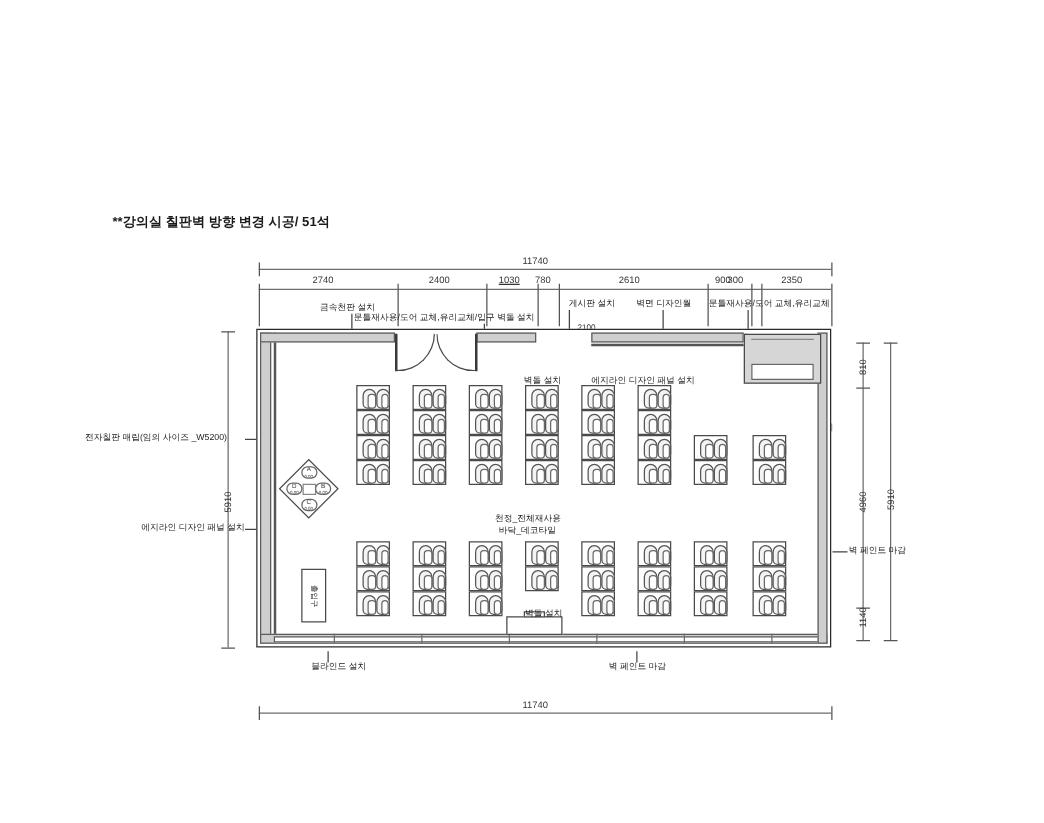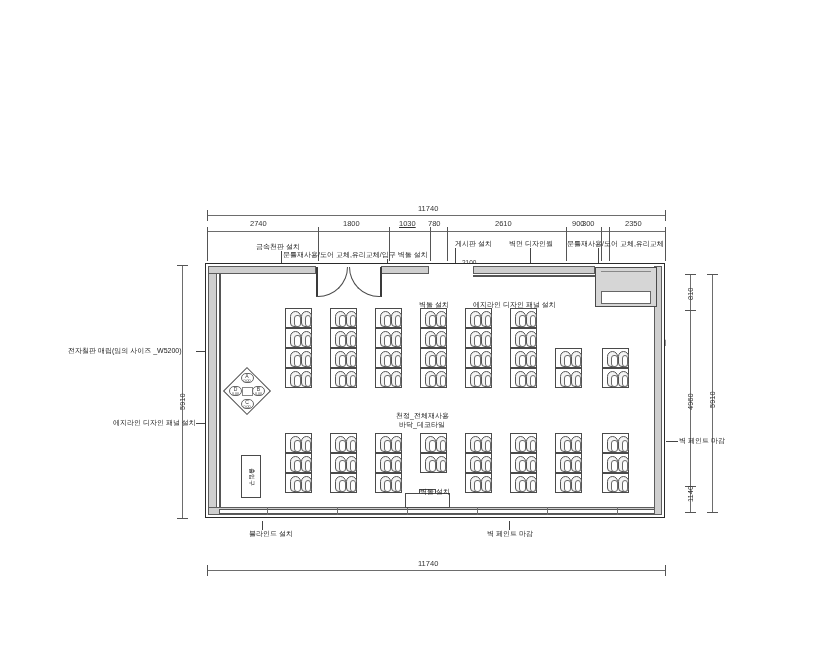--- a/index.html
+++ b/index.html
@@ -199,40 +199,41 @@
     border: 0.7px solid #666;
     background: #ffffff;
   }
 </style>
 </head>
 <body>
 
 <div id="page">
 
 
+  <div id="subtitle">**강의실 칠판벽 방향 변경 시공/ 51석</div>
 
   <div class="hline" style="left:207px; top:215px; width:458px;"></div>
   <div class="tick" style="left:207px; top:210px; height:11px;"></div>
   <div class="tick" style="left:665px; top:210px; height:11px;"></div>
   <div class="dim" style="left:418px; top:204px;">11740</div>
 
   <div class="hline" style="left:207px; top:231px; width:458px;"></div>
 
   <div class="tick" style="left:207px; top:227px; height:34px;"></div>
   <div class="tick" style="left:318px; top:227px; height:34px;"></div>
   <div class="tick" style="left:389px; top:227px; height:34px;"></div>
   <div class="tick" style="left:430px; top:227px; height:34px;"></div>
   <div class="tick" style="left:447px; top:227px; height:34px;"></div>
   <div class="tick" style="left:566px; top:227px; height:34px;"></div>
   <div class="tick" style="left:601px; top:227px; height:34px;"></div>
   <div class="tick" style="left:609px; top:227px; height:34px;"></div>
   <div class="tick" style="left:665px; top:227px; height:34px;"></div>
 
   <div class="dim" style="left:250px; top:219px;">2740</div>
-  <div class="dim" style="left:343px; top:219px;">1800</div>
+  <div class="dim" style="left:343px; top:219px;">2400</div>
   <div class="dim" style="left:399px; top:219px;text-decoration:underline;">1030</div>
   <div class="dim" style="left:428px; top:219px;">780</div>
   <div class="dim" style="left:495px; top:219px;">2610</div>
   <div class="dim" style="left:572px; top:219px;">900</div>
   <div class="dim" style="left:582px; top:219px;">300</div>
   <div class="dim" style="left:625px; top:219px;">2350</div>
 
   <div class="lbl" style="left:256px; top:243px;">금속천판 설치</div>
   <div class="leaderv" style="left:281px; top:251px; height:24px;"></div>
 

